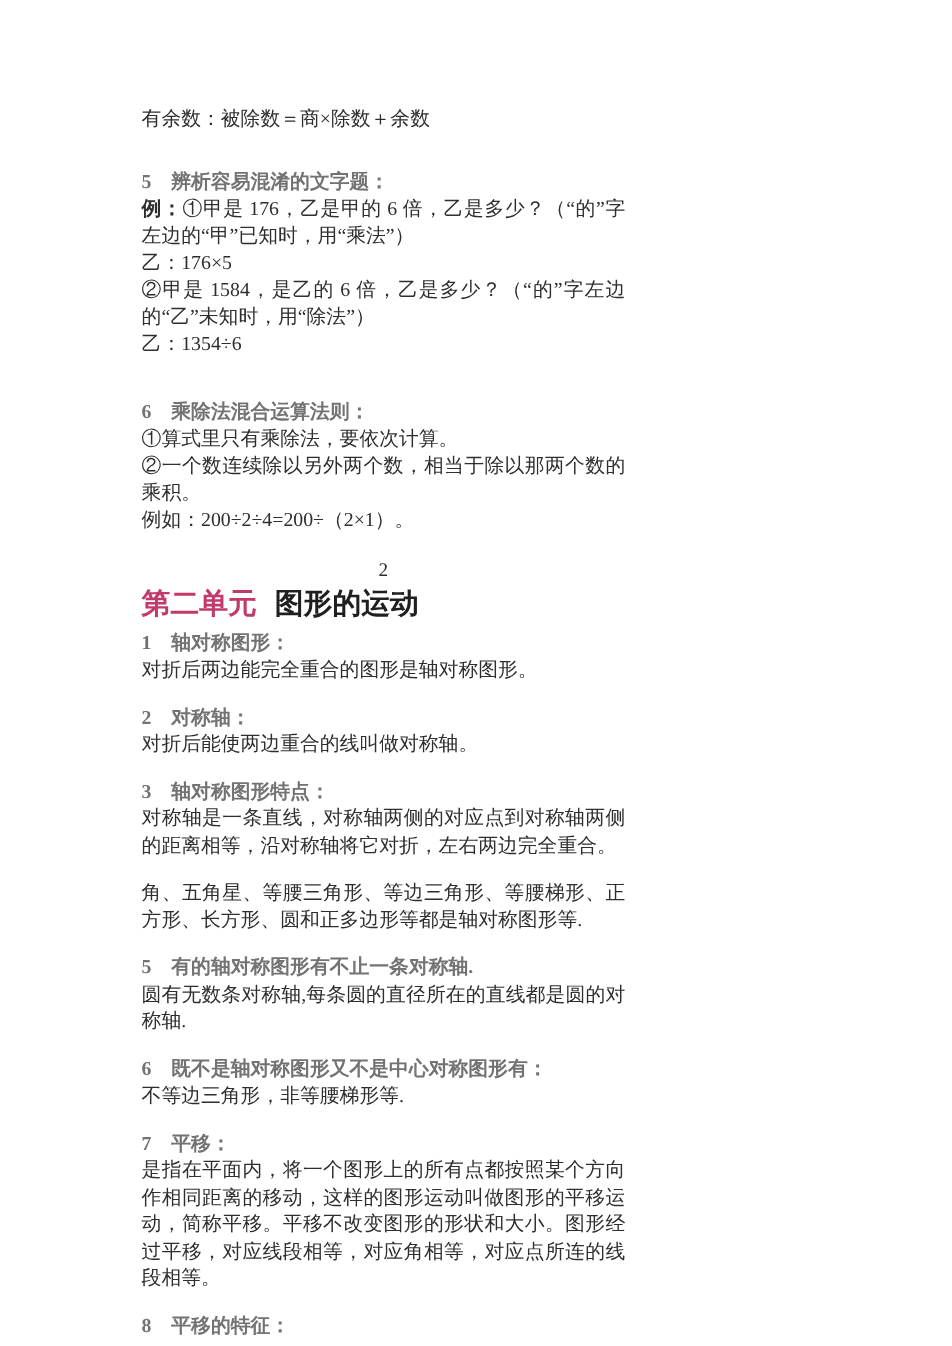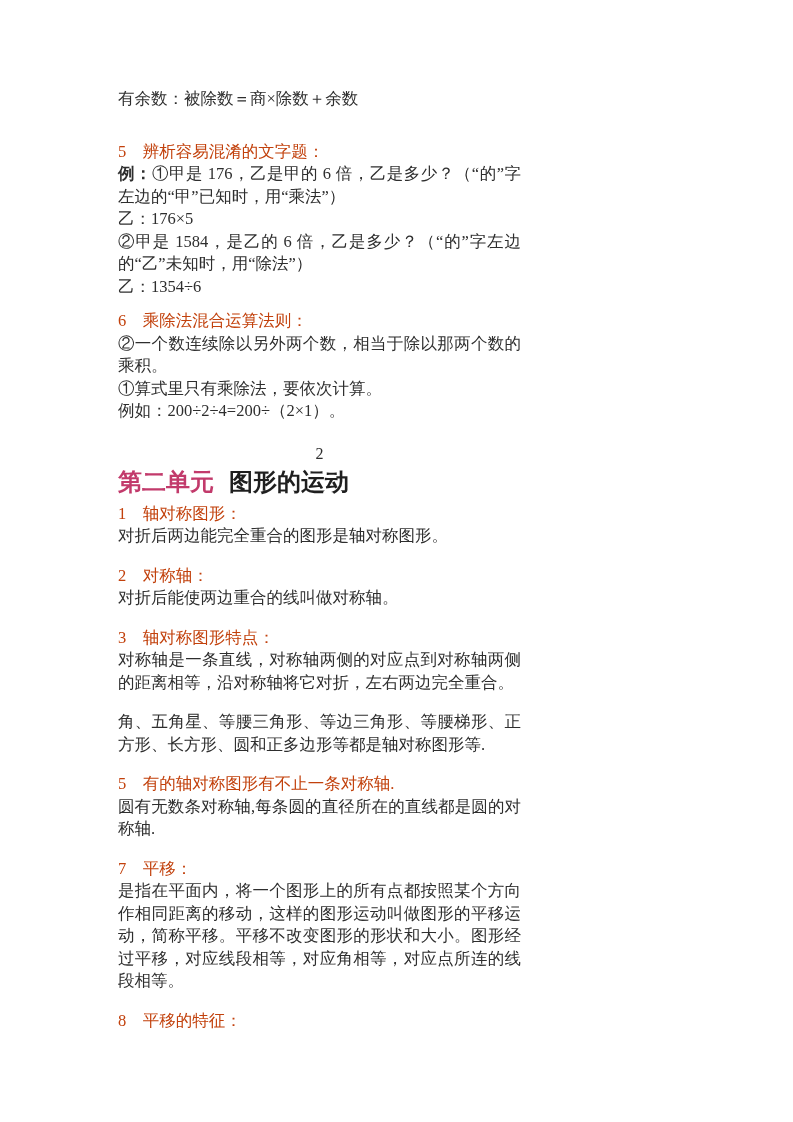--- a/index.html
+++ b/index.html
@@ -17,25 +17,25 @@
   }
   .body-line, .sec p {
     font-size: 16.5px;
     line-height: 22.5px;
     text-align: justify;
     color: #2e2e2e;
   }
   .sec h2 {
     font-size: 16.5px;
     line-height: 22.5px;
-    font-weight: normal;
-    color: #c2410c;
+    font-weight: bold;
+    color: #737373;
     text-align: left;
   }
-  .sec { margin-top: 12px; }
+  .sec { margin-top: 34px; }
   .sec.first { margin-top: 30px; }
   .sec p b { font-weight: bold; }
   .page-number {
     margin-top: 20px;
     text-align: center;
     font-size: 16px;
     line-height: 22px;
     color: #2e2e2e;
   }
   .unit {
@@ -59,22 +59,22 @@
   <section class="sec first">
     <h2>5　辨析容易混淆的文字题：</h2>
     <p><b>例：</b><span>①甲是 176，乙是甲的 6 倍，乙是多少？（“的”字左边的“甲”已知时，用“乘法”）</span></p>
     <p>乙：176×5</p>
     <p>②甲是 1584，是乙的 6 倍，乙是多少？（“的”字左边的“乙”未知时，用“除法”）</p>
     <p>乙：1354÷6</p>
   </section>
 
   <section class="sec">
     <h2>6　乘除法混合运算法则：</h2>
+    <p>①算式里只有乘除法，要依次计算。</p>
     <p>②一个数连续除以另外两个数，相当于除以那两个数的乘积。</p>
-    <p>①算式里只有乘除法，要依次计算。</p>
     <p>例如：200÷2÷4=200÷（2×1）。</p>
   </section>
 
   <p class="page-number">2</p>
 
   <h1 class="unit">
     <span class="unit-label">第二单元</span><span class="unit-title">图形的运动</span>
   </h1>
 
   <div class="p2">
@@ -96,20 +96,24 @@
 
     <section class="sec">
       <p>角、五角星、等腰三角形、等边三角形、等腰梯形、正方形、长方形、圆和正多边形等都是轴对称图形等.</p>
     </section>
 
     <section class="sec">
       <h2>5　有的轴对称图形有不止一条对称轴.</h2>
       <p>圆有无数条对称轴,每条圆的直径所在的直线都是圆的对称轴.</p>
     </section>
 
+    <section class="sec">
+      <h2>6　既不是轴对称图形又不是中心对称图形有：</h2>
+      <p>不等边三角形，非等腰梯形等.</p>
+    </section>
 
     <section class="sec">
       <h2>7　平移：</h2>
       <p>是指在平面内，将一个图形上的所有点都按照某个方向作相同距离的移动，这样的图形运动叫做图形的平移运动，简称平移。平移不改变图形的形状和大小。图形经过平移，对应线段相等，对应角相等，对应点所连的线段相等。</p>
     </section>
 
     <section class="sec">
       <h2>8　平移的特征：</h2>
     </section>
 

